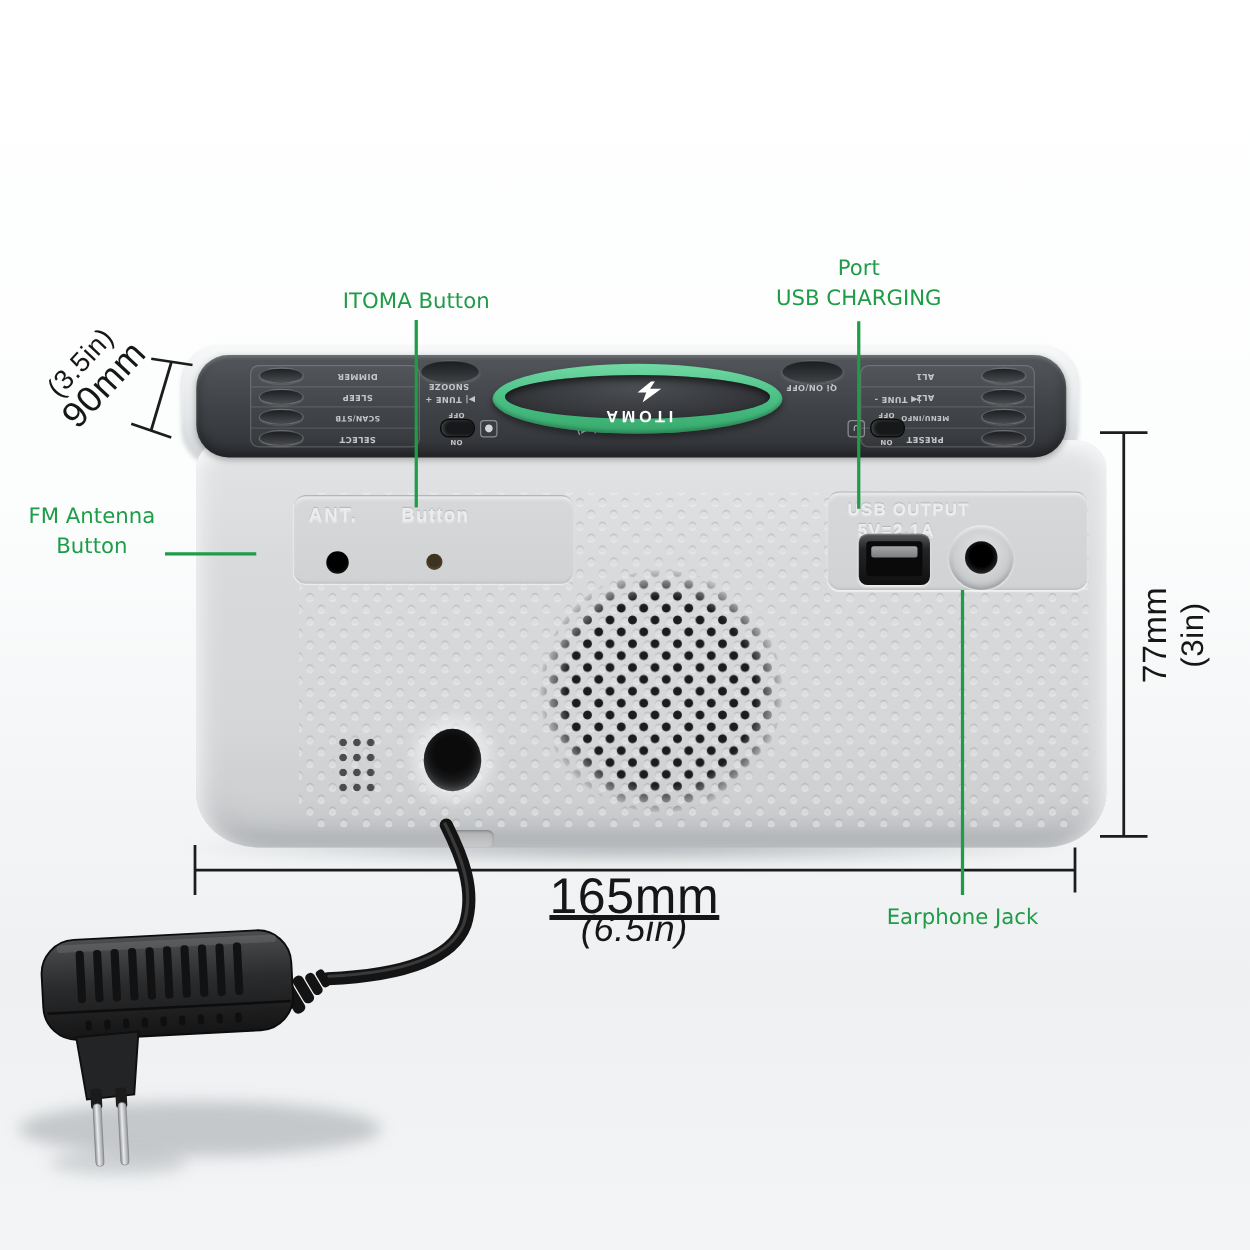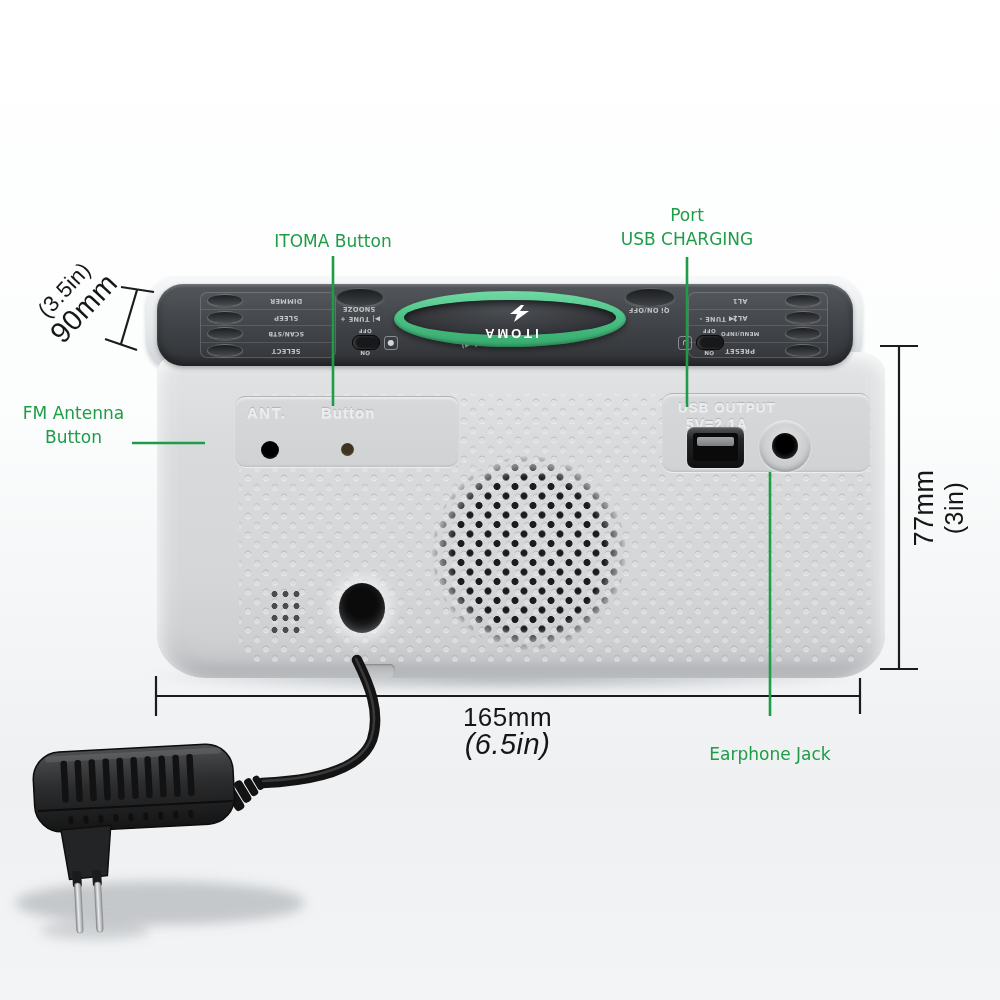--- a/index.html
+++ b/index.html
@@ -303,28 +303,28 @@
 
   <div class="green-label" style="left:248px;top:229px;width:170px;">ITOMA Button</div>
   <div class="green-label" style="left:597px;top:203px;width:180px;">
     <div>Port</div>
     <div>USB CHARGING</div>
   </div>
   <div class="green-label" style="left:6px;top:401px;width:135px;">
     <div>FM Antenna</div>
     <div>Button</div>
   </div>
-  <div class="green-label" style="left:695px;top:722px;width:150px;margin-top:20px;">Earphone Jack</div>
+  <div class="green-label" style="left:695px;top:722px;width:150px;">Earphone Jack</div>
 
   <div class="dim-label" style="left:14px;top:272px;width:120px;transform:rotate(-47deg);">
     <div style="font-size:22px;">(3.5in)</div>
     <div style="font-size:29px;">90mm</div>
   </div>
   <div class="dim-label" style="left:880px;top:477px;width:120px;height:62px;transform:rotate(-90deg);line-height:30px;">
     <div style="font-size:27px;">77mm</div>
     <div style="font-size:25px;">(3in)</div>
   </div>
   <div class="dim-label" style="left:405px;top:704px;width:205px;">
-    <div style="font-size:26px;">165mm</div>
+    <div style="font-size:40px;text-decoration:underline;">165mm</div>
     <div style="font-size:29px;font-style:italic;">(6.5in)</div>
   </div>
 
 </div>
 
 </body></html>

